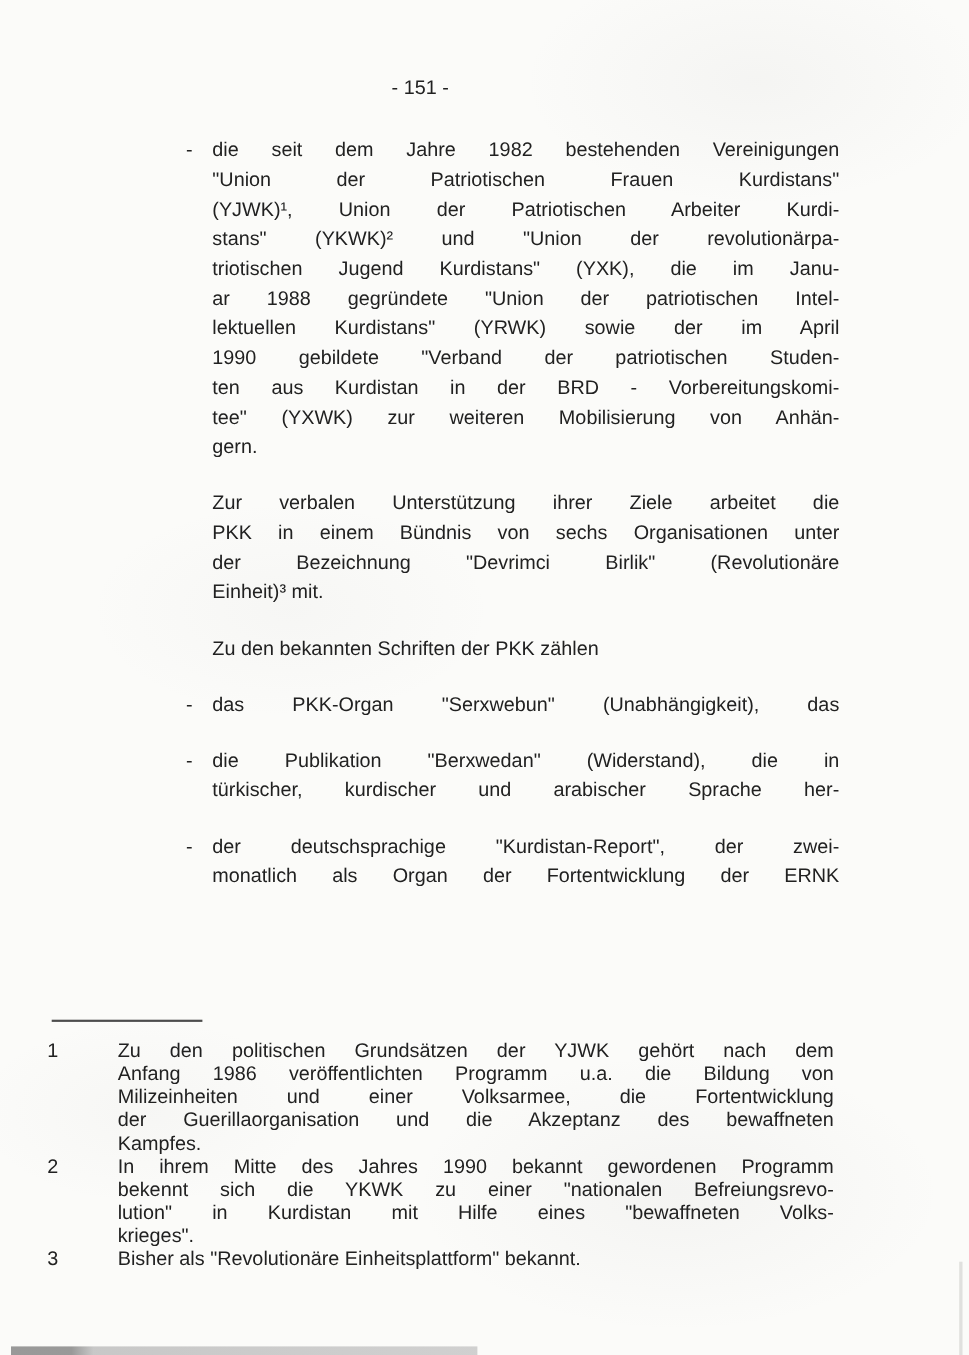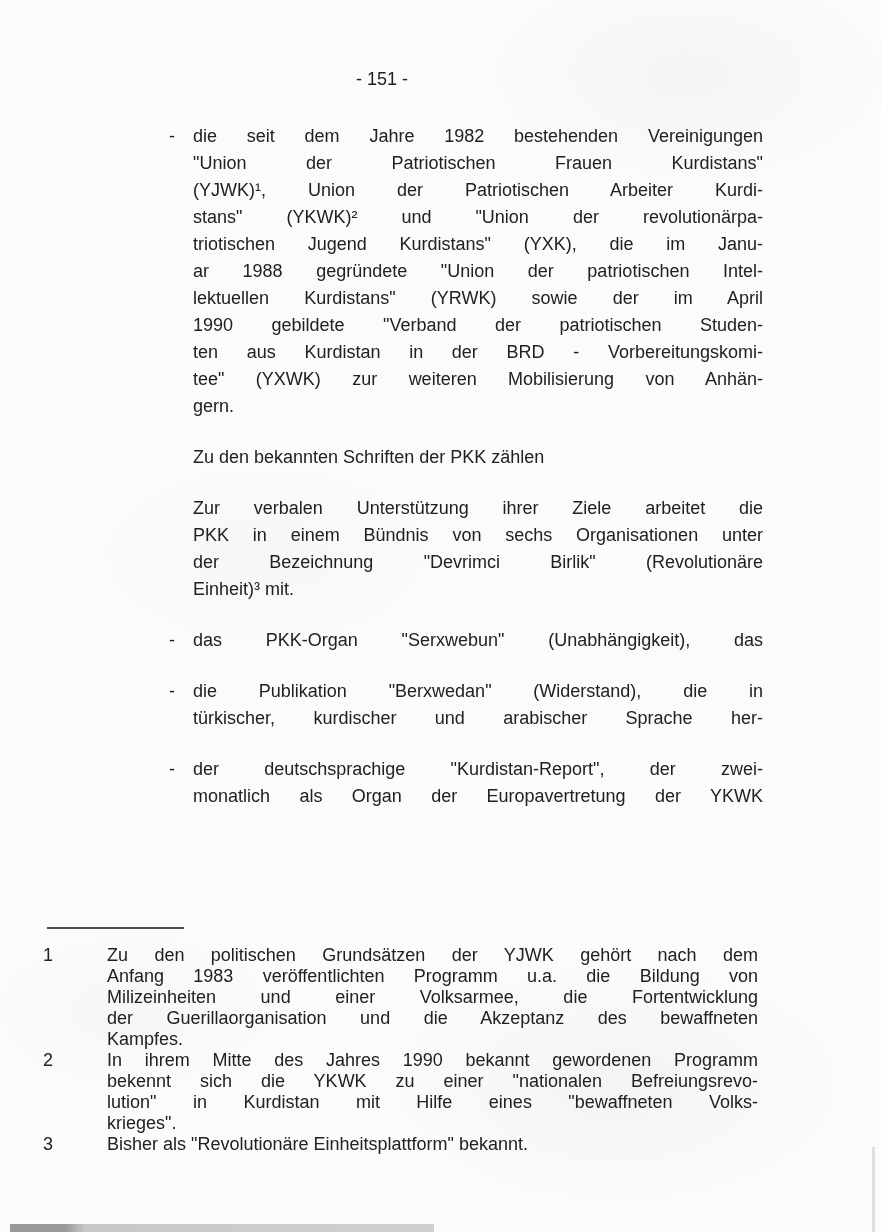--- a/index.html
+++ b/index.html
@@ -114,52 +114,52 @@
         <div class="line">stans" (YKWK)² und "Union der revolutionärpa-</div>
         <div class="line">triotischen Jugend Kurdistans" (YXK), die im Janu-</div>
         <div class="line">ar 1988 gegründete "Union der patriotischen Intel-</div>
         <div class="line">lektuellen Kurdistans" (YRWK) sowie der im April</div>
         <div class="line">1990 gebildete "Verband der patriotischen Studen-</div>
         <div class="line">ten aus Kurdistan in der BRD - Vorbereitungskomi-</div>
         <div class="line">tee" (YXWK) zur weiteren Mobilisierung von Anhän-</div>
         <div class="line last">gern.</div>
       </div>
       <div class="para">
-        <div class="line last">Zu den bekannten Schriften der PKK zählen</div>
-      </div>
-      <div class="para">
         <div class="line">Zur verbalen Unterstützung ihrer Ziele arbeitet die</div>
         <div class="line">PKK in einem Bündnis von sechs Organisationen unter</div>
         <div class="line">der Bezeichnung "Devrimci Birlik" (Revolutionäre</div>
         <div class="line last">Einheit)³ mit.</div>
+      </div>
+      <div class="para">
+        <div class="line last">Zu den bekannten Schriften der PKK zählen</div>
       </div>
       <div class="para">
         <span class="dash">-</span>
         <div class="line">das PKK-Organ "Serxwebun" (Unabhängigkeit), das</div>
       </div>
       <div class="para">
         <span class="dash">-</span>
         <div class="line">die Publikation "Berxwedan" (Widerstand), die in</div>
         <div class="line">türkischer, kurdischer und arabischer Sprache her-</div>
       </div>
       <div class="para">
         <span class="dash">-</span>
         <div class="line">der deutschsprachige "Kurdistan-Report", der zwei-</div>
-        <div class="line">monatlich als Organ der Europavertretung der YKWK</div>
+        <div class="line">monatlich als Organ der Fortentwicklung der ERNK</div>
       </div>
     </div>
 
   <div class="footnote-rule"></div>
 
   <div class="footnotes">
       <div class="fn">
         <div class="fn-num">1</div>
         <div class="fn-lines">
           <div class="line">Zu den politischen Grundsätzen der YJWK gehört nach dem</div>
-          <div class="line">Anfang 1983 veröffentlichten Programm u.a. die Bildung von</div>
+          <div class="line">Anfang 1986 veröffentlichten Programm u.a. die Bildung von</div>
           <div class="line">Milizeinheiten und einer Volksarmee, die Fortentwicklung</div>
           <div class="line">der Guerillaorganisation und die Akzeptanz des bewaffneten</div>
           <div class="line last">Kampfes.</div>
         </div>
       </div>
       <div class="fn">
         <div class="fn-num">2</div>
         <div class="fn-lines">
           <div class="line">In ihrem Mitte des Jahres 1990 bekannt gewordenen Programm</div>
           <div class="line">bekennt sich die YKWK zu einer "nationalen Befreiungsrevo-</div>

